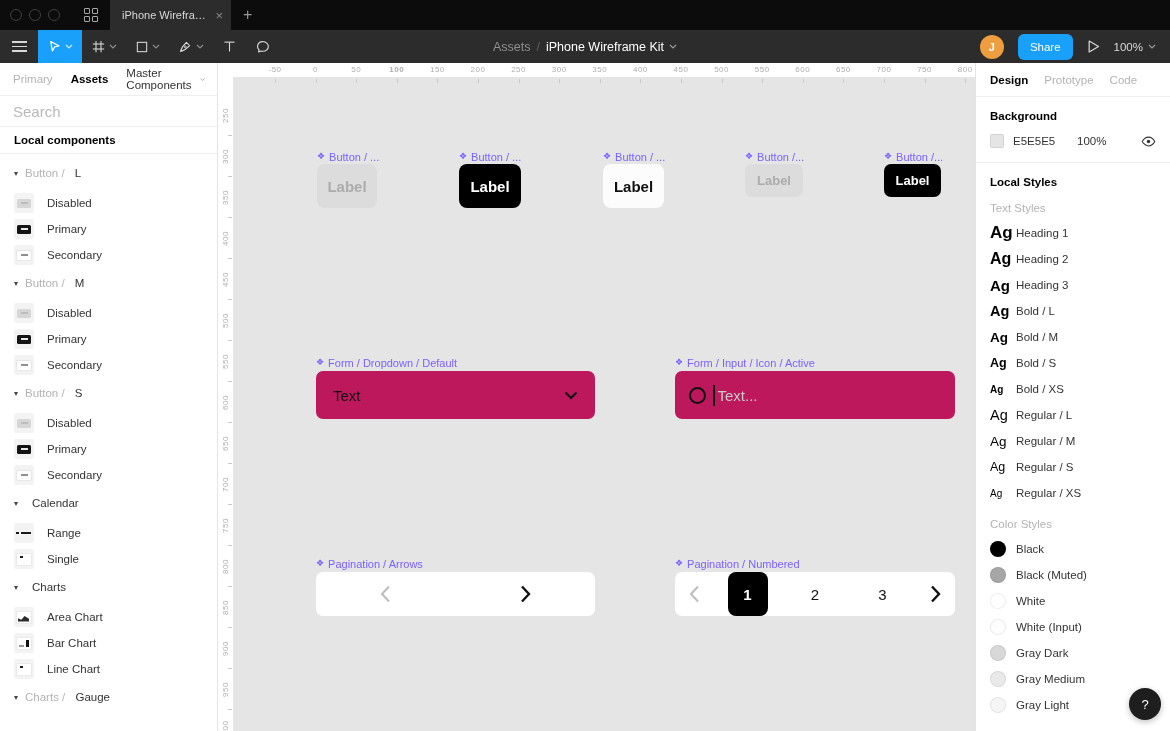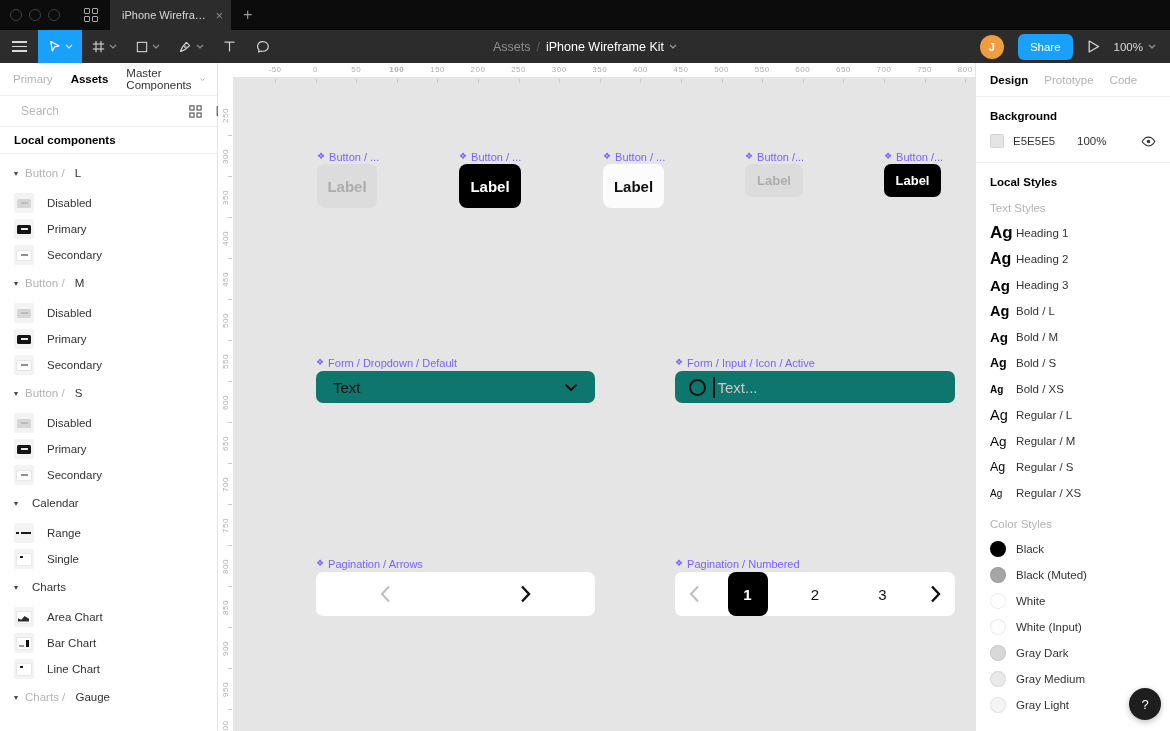--- a/index.html
+++ b/index.html
@@ -44,21 +44,21 @@
   .main { flex:1; display:flex; min-height:0; }
 
   
   .sidebar { width:218px; background:#fff; border-right:1px solid #e4e4e4; display:flex; flex-direction:column; font-size:11.5px; }
   .sb-tabs { height:33px; display:flex; align-items:center; padding:0 12px 0 13px; border-bottom:1px solid #eeeeee; flex:0 0 33px; }
   .sb-tab { margin-right:18px; color:#b3b3b3; }
   .sb-tab.active { color:#000; font-weight:700; }
   .master-comp { margin-left:auto; display:flex; align-items:center; gap:5px; color:#333; }
   .master-comp .chev { color:#999; }
   .sb-search { height:31px; display:flex; align-items:center; padding:0 13px; border-bottom:1px solid #eeeeee; flex:0 0 31px; }
-  .sb-search input { border:none; outline:none; flex:1; font-size:12px; margin-left:8px; color:#333; font-family:inherit; }
+  .sb-search input { border:none; outline:none; flex:1; font-size:15px; margin-left:0; color:#333; font-family:inherit; }
   .sb-search input::placeholder { color:#b9b9b9; }
   .sb-search .icon-btn { color:#545454; display:flex; margin-left:12px; }
   .sb-localcomp { height:27px; display:flex; align-items:center; padding:0 14px; font-weight:700; color:#000; border-bottom:1px solid #eeeeee; flex:0 0 27px; }
   .sb-entries { flex:1; overflow:hidden; padding-top:4px; }
   .entry.header { height:26px; margin:2px 0 4px; display:flex; align-items:center; padding:0 14px; }
   .entry.item { height:26px; display:flex; align-items:center; padding:0 14px; }
   .hdr { display:flex; align-items:center; gap:7px; }
   .hdr .caret { color:#444; font-size:8px; }
   .hdr .pre { color:#b3b3b3; white-space:pre; }
   .hdr .seg { color:#333; }
@@ -106,21 +106,21 @@
   .btn.primary { background:#000; color:#fff; }
   .btn.secondary { background:#fcfcfc; color:#111; }
   .cmp-btn { position:absolute; top:0; }
   .cmp-btn:nth-of-type(1) { left:84px; }  .cmp-btn:nth-of-type(1) .btn { width:60px; }
   .cmp-btn:nth-of-type(2) { left:226px; } .cmp-btn:nth-of-type(2) .btn { width:62px; }
   .cmp-btn:nth-of-type(3) { left:370px; } .cmp-btn:nth-of-type(3) .btn { width:61px; }
   .cmp-btn:nth-of-type(4) { left:512px; } .cmp-btn:nth-of-type(4) .btn { width:58px; }
   .cmp-btn:nth-of-type(5) { left:651px; } .cmp-btn:nth-of-type(5) .btn { width:57px; }
   .btn.l { height:44px; }
   .btn.m { height:33px; }
-  .field { background:#0f766e; border-radius:7px; height:32px; display:flex; align-items:center; margin-top:2px; }
+  .field { background:#be185d; border-radius:7px; height:48px; display:flex; align-items:center; margin-top:2px; }
   .dropdown-box { width:279px; padding:0 17px; justify-content:space-between; }
   .dropdown-box .val { font-size:15px; color:#111; }
   .input-box { width:280px; padding:0 14px; }
   .input-circle { width:17px; height:17px; border:2px solid #111; border-radius:50%; }
   .input-cursor { width:1.5px; height:21px; background:#111; margin-left:7px; }
   .input-ph { font-size:15px; color:#c9c9c9; margin-left:3px; }
   .pag { width:279px; height:44px; background:#fff; border-radius:7px; margin-top:2px; display:flex; align-items:center; }
   .pag-arrows { justify-content:space-around; }
   .pag-num { width:280px; justify-content:space-between; padding:0 14px; }
   .chev-prev { color:#bdbdbd; }

